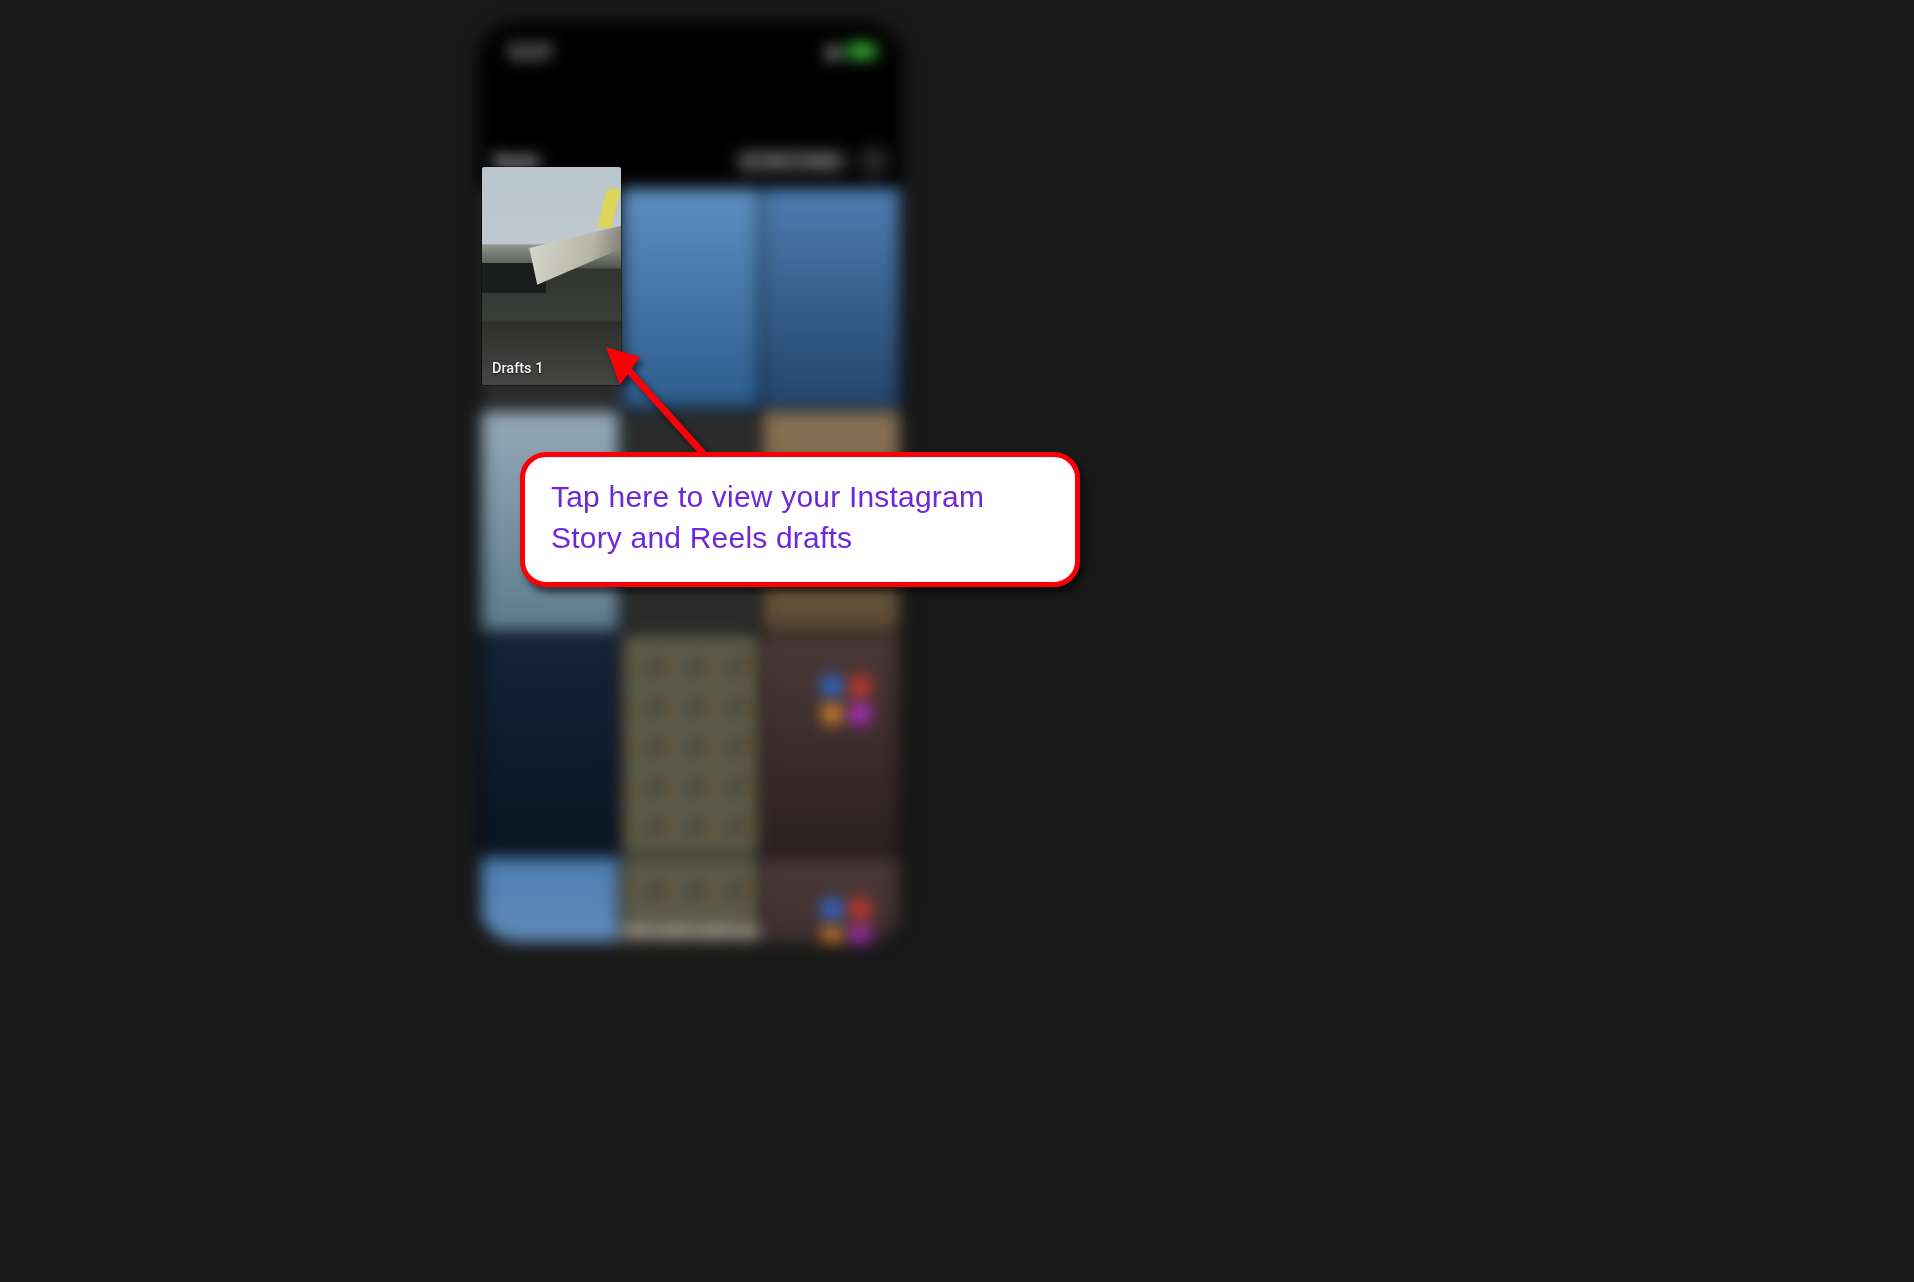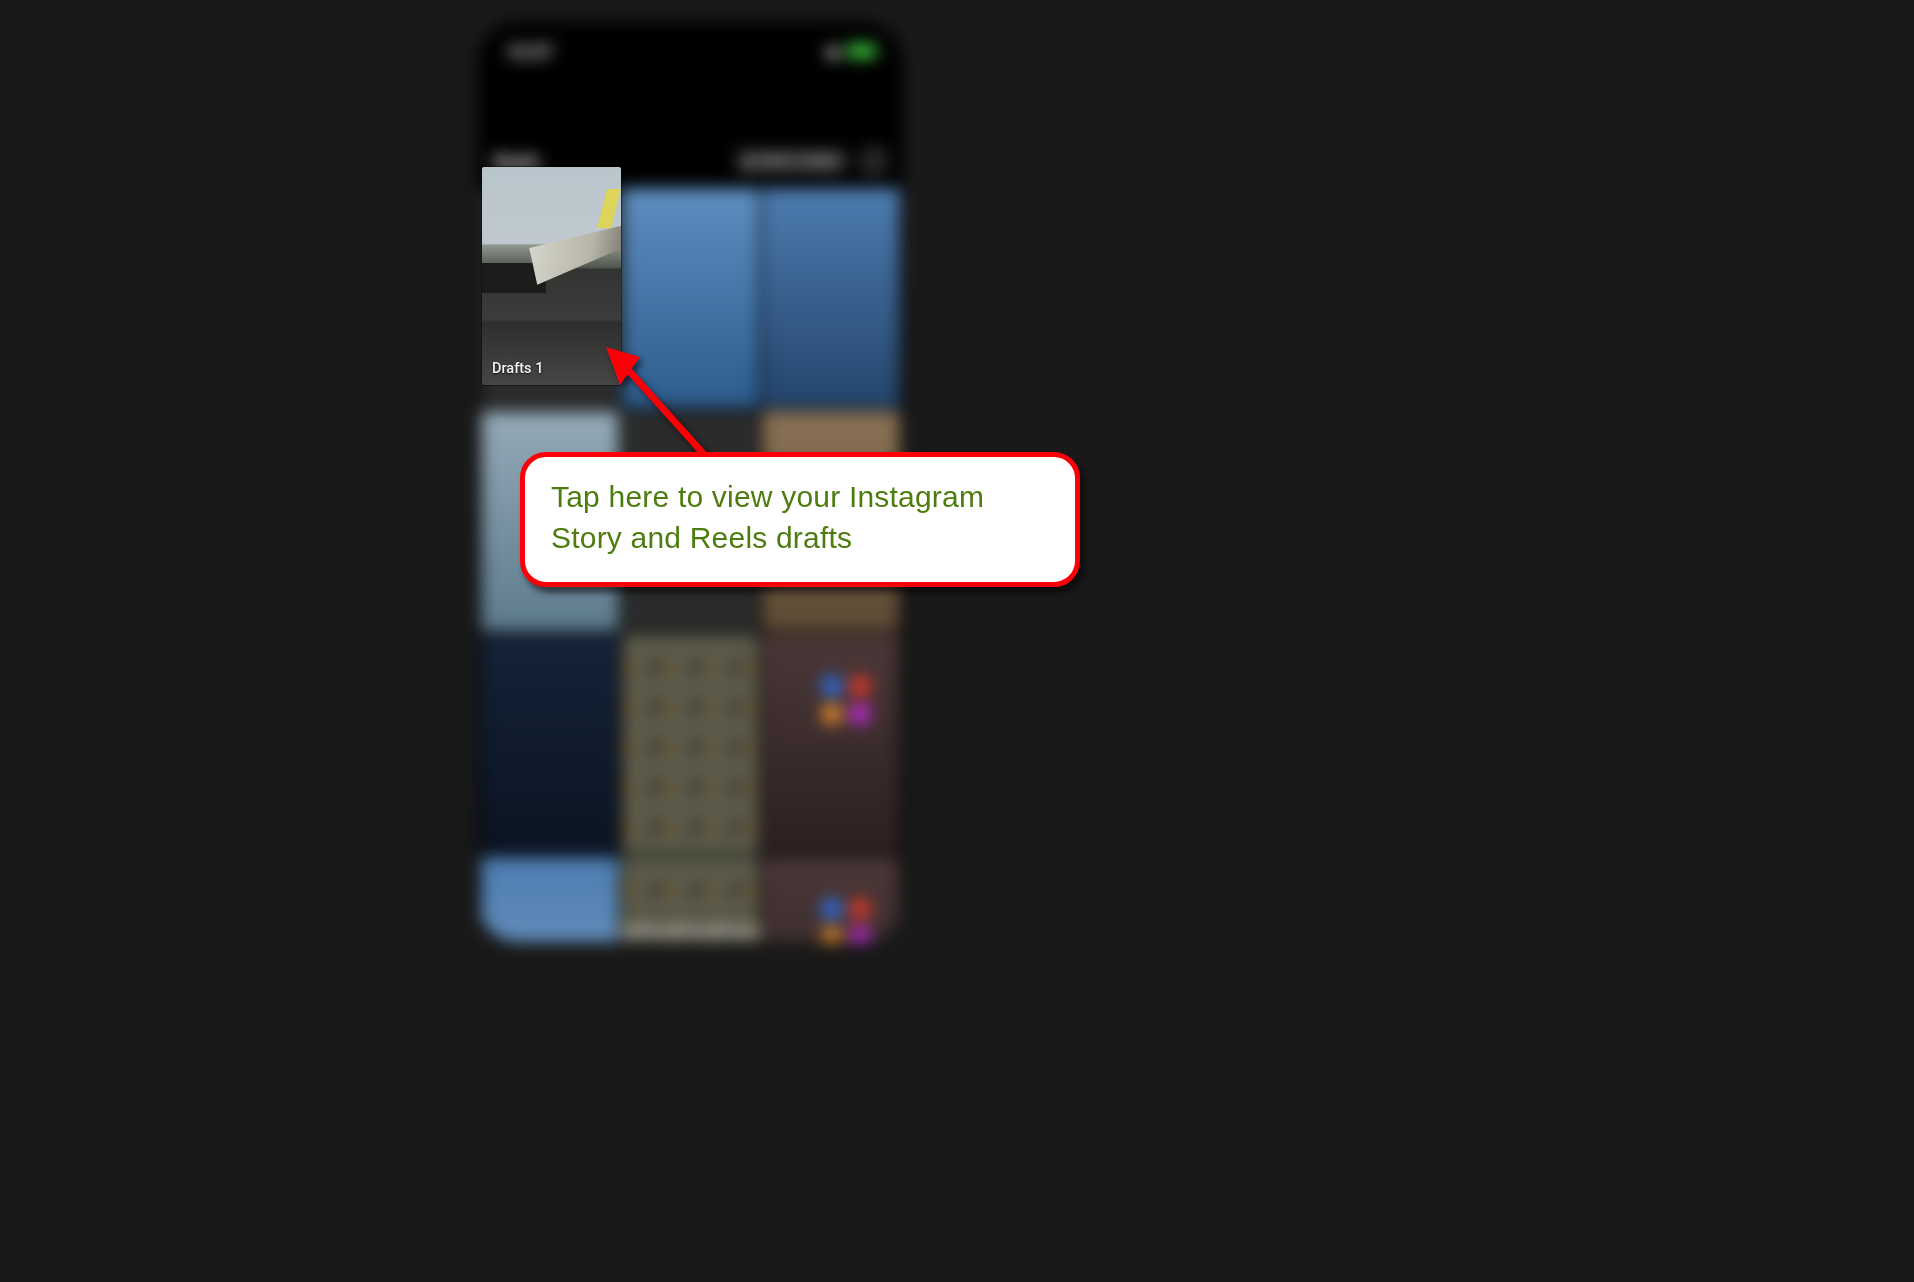--- a/index.html
+++ b/index.html
@@ -152,21 +152,21 @@
 
   .callout {
     position: absolute;
     left: 520px;
     top: 452px;
     width: 560px;
     background: #ffffff;
     border: 5px solid #fb0007;
     border-radius: 26px;
     padding: 20px 26px 24px 26px;
-    color: #4d7c0f;
+    color: #6d28d9;
     font-family: "Century Gothic","URW Gothic L","Avant Garde",Futura,sans-serif;
     font-size: 30px;
     line-height: 1.35;
     box-shadow: 4px 6px 6px rgba(0,0,0,.55);
     letter-spacing: .2px;
   }
 
   .arrow {
     position: absolute;
     left: 598px;

